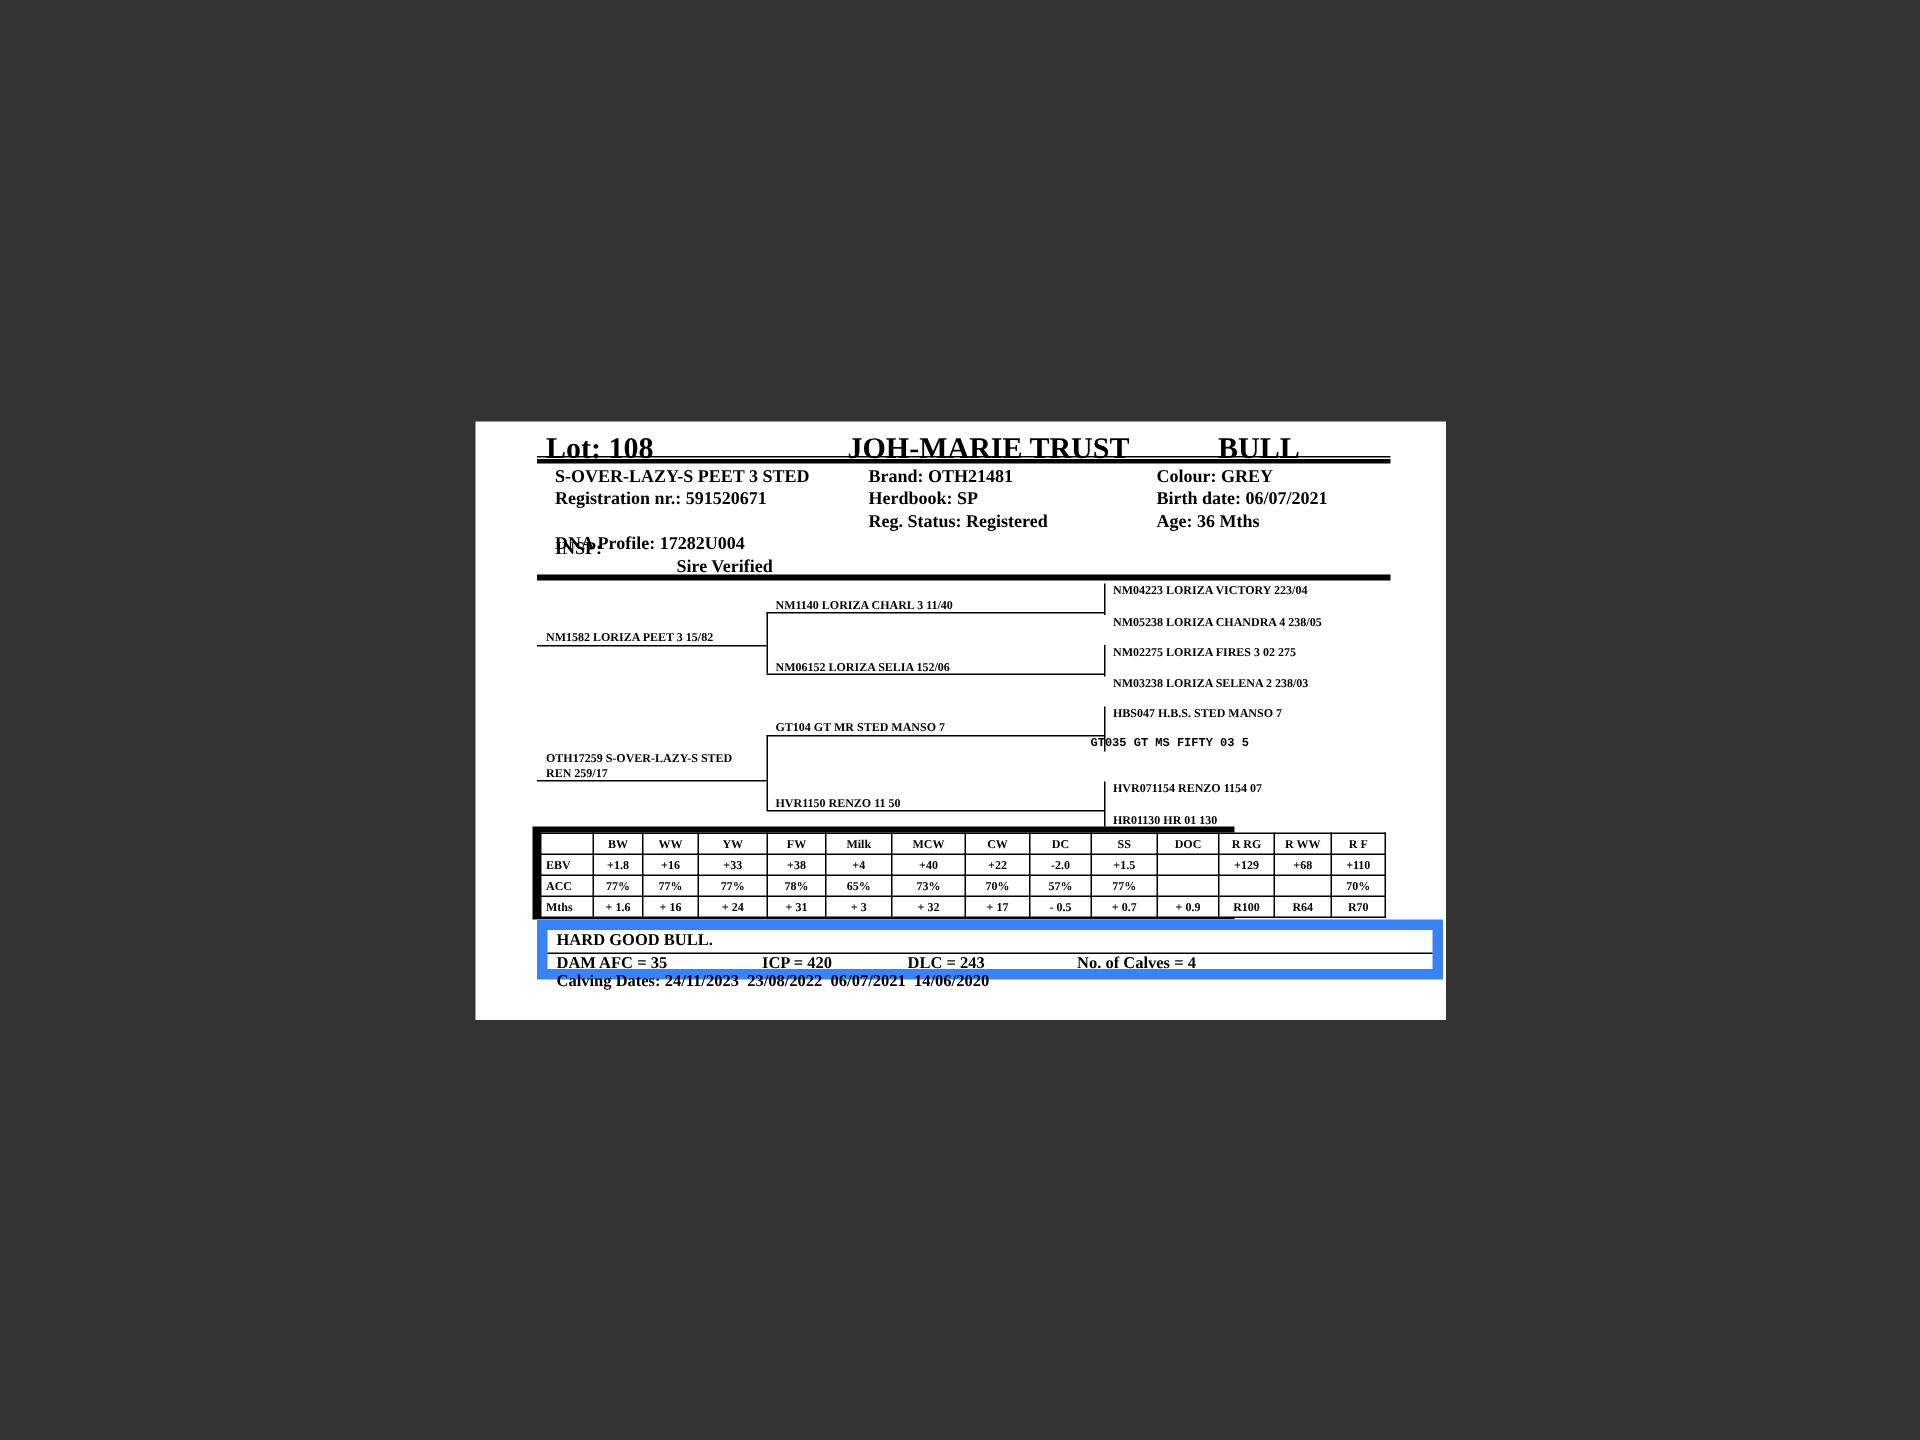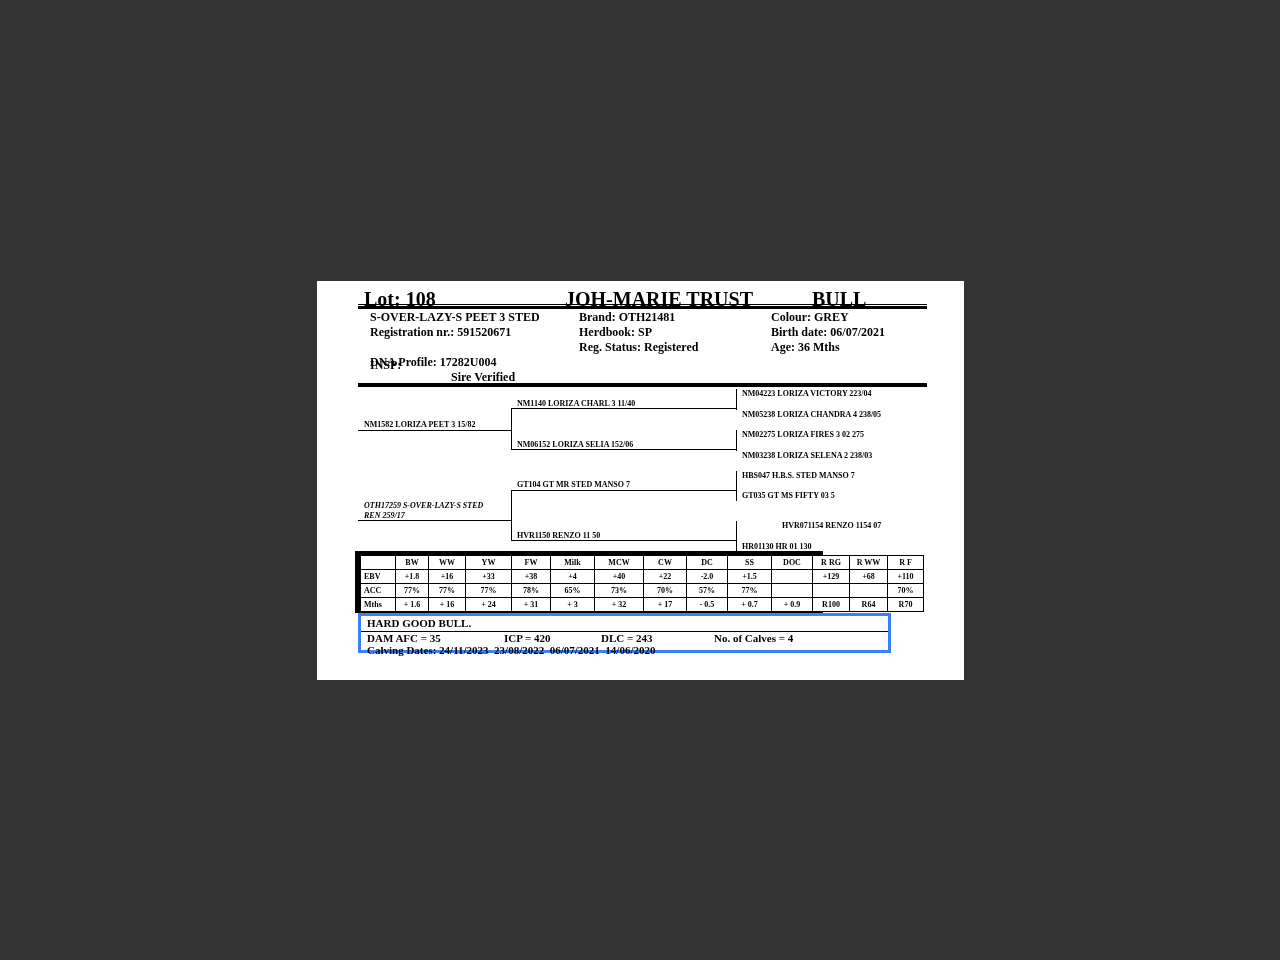--- a/index.html
+++ b/index.html
@@ -44,22 +44,22 @@
     font-weight: bold;
     text-align: center;
     height: 13px;
     padding: 0;
     line-height: 13px;
   }
   table.ebv td.rowlbl { text-align: left; padding-left: 3px; }
   .remarks {
     position: absolute;
     left: 41px; top: 332px;
-    width: 533px; height: 40px;
-    border: 3px solid #3b82f6;
+    width: 604px; height: 40px;
+    border: 7px solid #3b82f6;
     box-sizing: border-box;
     background: #fff;
   }
   .remarks .comment-row {
     position: absolute; left: 0; top: 0; width: 100%; height: 15px;
     border-bottom: 1px solid #000;
   }
   .rtxt { font-size: 11px; }
 </style>
 </head>
@@ -97,42 +97,42 @@
     <div class="vl" style="left:194px; top:127px; height:41px;"></div>
 
     <div class="abs ped" style="left:200px; top:118px;">NM1140 LORIZA CHARL 3 11/40</div>
     <div class="hl" style="left:194px; top:127px; width:225px;"></div>
     <div class="abs ped" style="left:200px; top:159px;">NM06152 LORIZA SELIA 152/06</div>
     <div class="hl" style="left:194px; top:168px; width:225px;"></div>
 
     <div class="vl" style="left:419px; top:108px; height:21px;"></div>
     <div class="vl" style="left:419px; top:149px; height:21px;"></div>
 
-    <div class="abs ped" style="left:47px; top:220px; line-height:10px;font-style:italic;">
+    <div class="abs ped" style="left:47px; top:220px; line-height:10px;">
       <span>OTH17259 S-OVER-LAZY-S STED</span><br>
       <span>REN 259/17</span>
     </div>
     <div class="hl" style="left:41px; top:239px; width:153px;"></div>
     <div class="vl" style="left:194px; top:209px; height:50px;"></div>
 
     <div class="abs ped" style="left:200px; top:199px;">GT104 GT MR STED MANSO 7</div>
     <div class="hl" style="left:194px; top:209px; width:225px;"></div>
     <div class="abs ped" style="left:200px; top:250px;">HVR1150 RENZO 11 50</div>
     <div class="hl" style="left:194px; top:259px; width:225px;"></div>
 
     <div class="vl" style="left:419px; top:190px; height:30px;"></div>
     <div class="vl" style="left:419px; top:240px; height:30px;"></div>
 
     <div class="abs ped" style="left:425px; top:108px;">NM04223 LORIZA VICTORY 223/04</div>
     <div class="abs ped" style="left:425px; top:129px;">NM05238 LORIZA CHANDRA 4 238/05</div>
     <div class="abs ped" style="left:425px; top:149px;">NM02275 LORIZA FIRES 3 02 275</div>
     <div class="abs ped" style="left:425px; top:170px;">NM03238 LORIZA SELENA 2 238/03</div>
     <div class="abs ped" style="left:425px; top:190px;">HBS047 H.B.S. STED MANSO 7</div>
-    <div class="abs ped" style="left:425px; top:210px;">GT035 GT MS FIFTY 03 5</div>
-    <div class="abs ped" style="left:425px; top:240px;margin-left:40px;">HVR071154 RENZO 1154 07</div>
+    <div class="abs ped" style="left:410px; top:210px;font-family:Liberation Mono, monospace;">GT035 GT MS FIFTY 03 5</div>
+    <div class="abs ped" style="left:425px; top:240px;">HVR071154 RENZO 1154 07</div>
     <div class="abs ped" style="left:425px; top:261px;">HR01130 HR 01 130</div>
   </div>
 
   <div class="ebv-wrap">
     <table class="ebv">
       <colgroup>
         <col style="width:35px">
           <col style="width:33px">
           <col style="width:37px">
           <col style="width:46px">

